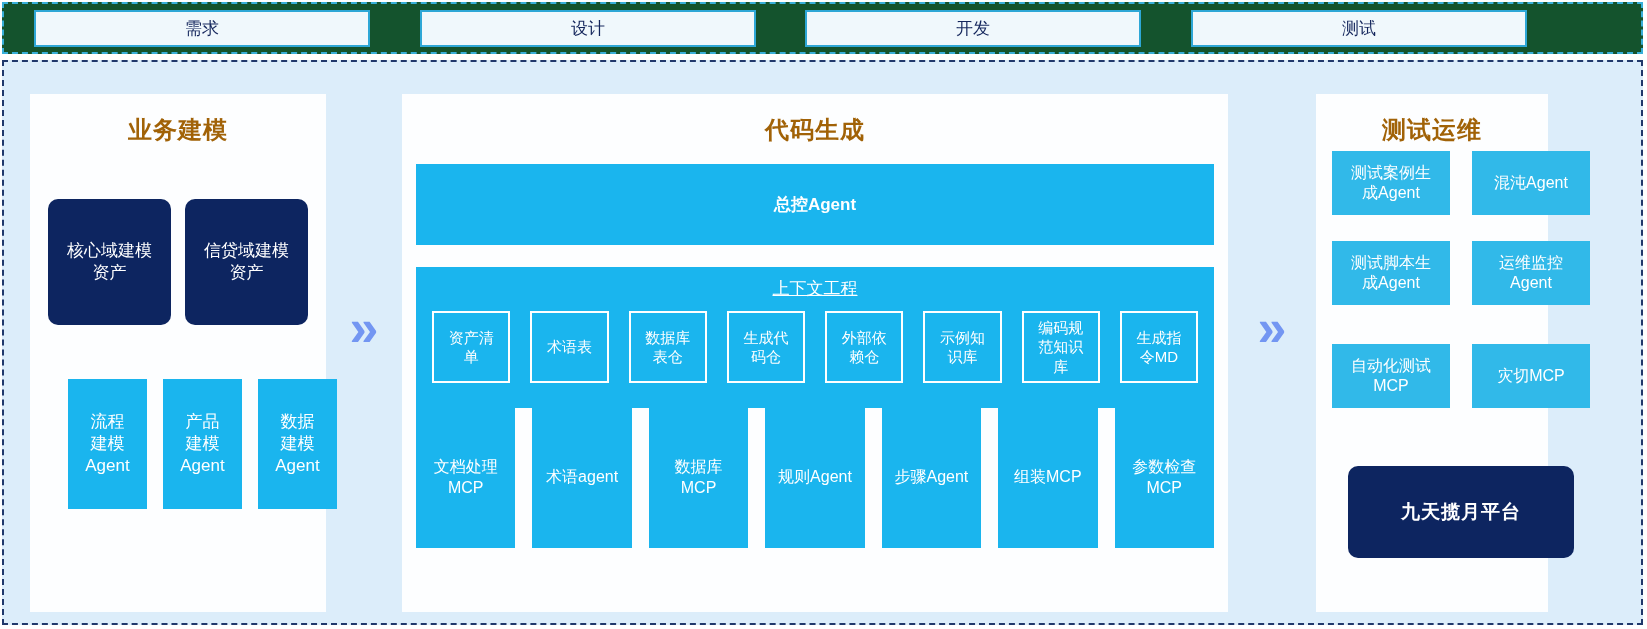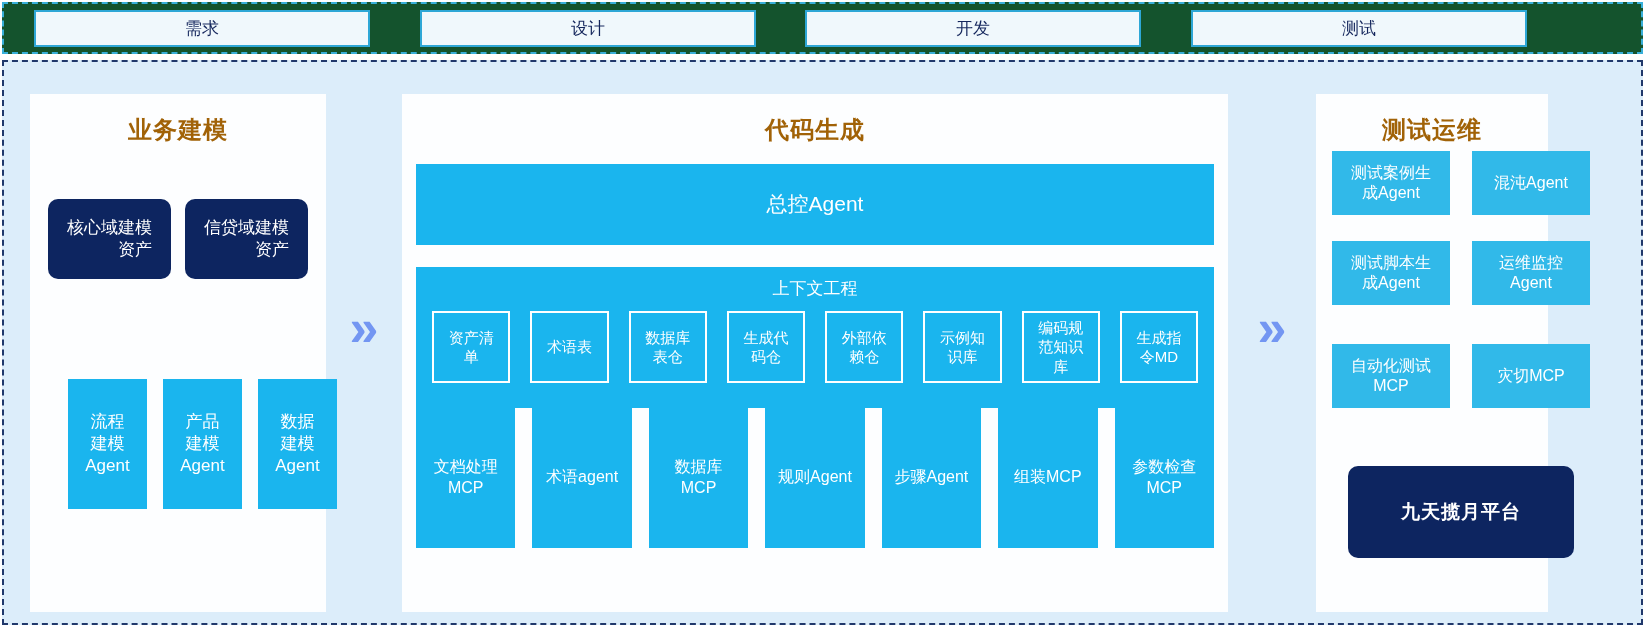--- a/index.html
+++ b/index.html
@@ -26,28 +26,28 @@
   .ptitle{position:absolute;top:8px;left:0;width:100%;text-align:center;
           font-size:24px;font-weight:bold;color:#a16207;letter-spacing:1px;margin-top:12px;}
 
   .bx{display:flex;align-items:center;justify-content:center;text-align:center;
       color:#ffffff;white-space:pre-line;line-height:1.28;}
   .cyan{background:#1ab5ee;}
   .cyan2{background:#31b9e9;}
   .navy{background:#0d2560;border-radius:10px;}
 
   
-  .asset-box{position:absolute;top:105px;width:123px;height:80px;font-size:17px;text-align:right;}
+  .asset-box{position:absolute;top:105px;width:123px;height:126px;font-size:17px;}
   .agent-box{position:absolute;top:285px;width:79px;height:130px;font-size:17px;margin-left:24px;}
 
   
-  .master-bar{position:absolute;left:14px;top:70px;width:798px;height:81px;font-size:21px;}
+  .master-bar{position:absolute;left:14px;top:70px;width:798px;height:81px;font-size:17px;font-weight:bold;}
   .context{position:absolute;left:14px;top:173px;width:798px;height:141px;
            background:#1ab5ee;padding:10px 16px 0 16px;}
-  .context-title{text-align:center;color:#fff;font-size:17px;margin-bottom:11px;}
+  .context-title{text-align:center;color:#fff;font-size:17px;margin-bottom:11px;text-decoration:underline;}
   .context-row{display:flex;gap:20px;}
   .context-item{flex:1;min-height:72px;border:2px solid #ffffff;background:transparent;
                 font-size:15px;padding:2px 1px;}
   .mcp-row{position:absolute;left:14px;top:313px;width:798px;height:141px;
            display:flex;gap:17px;}
   .mcp-box{flex:1;font-size:16px;}
 
   
   .rgrid{position:absolute;width:118px;height:64px;font-size:16px;}
   .platform{position:absolute;left:32px;top:372px;width:226px;height:92px;

